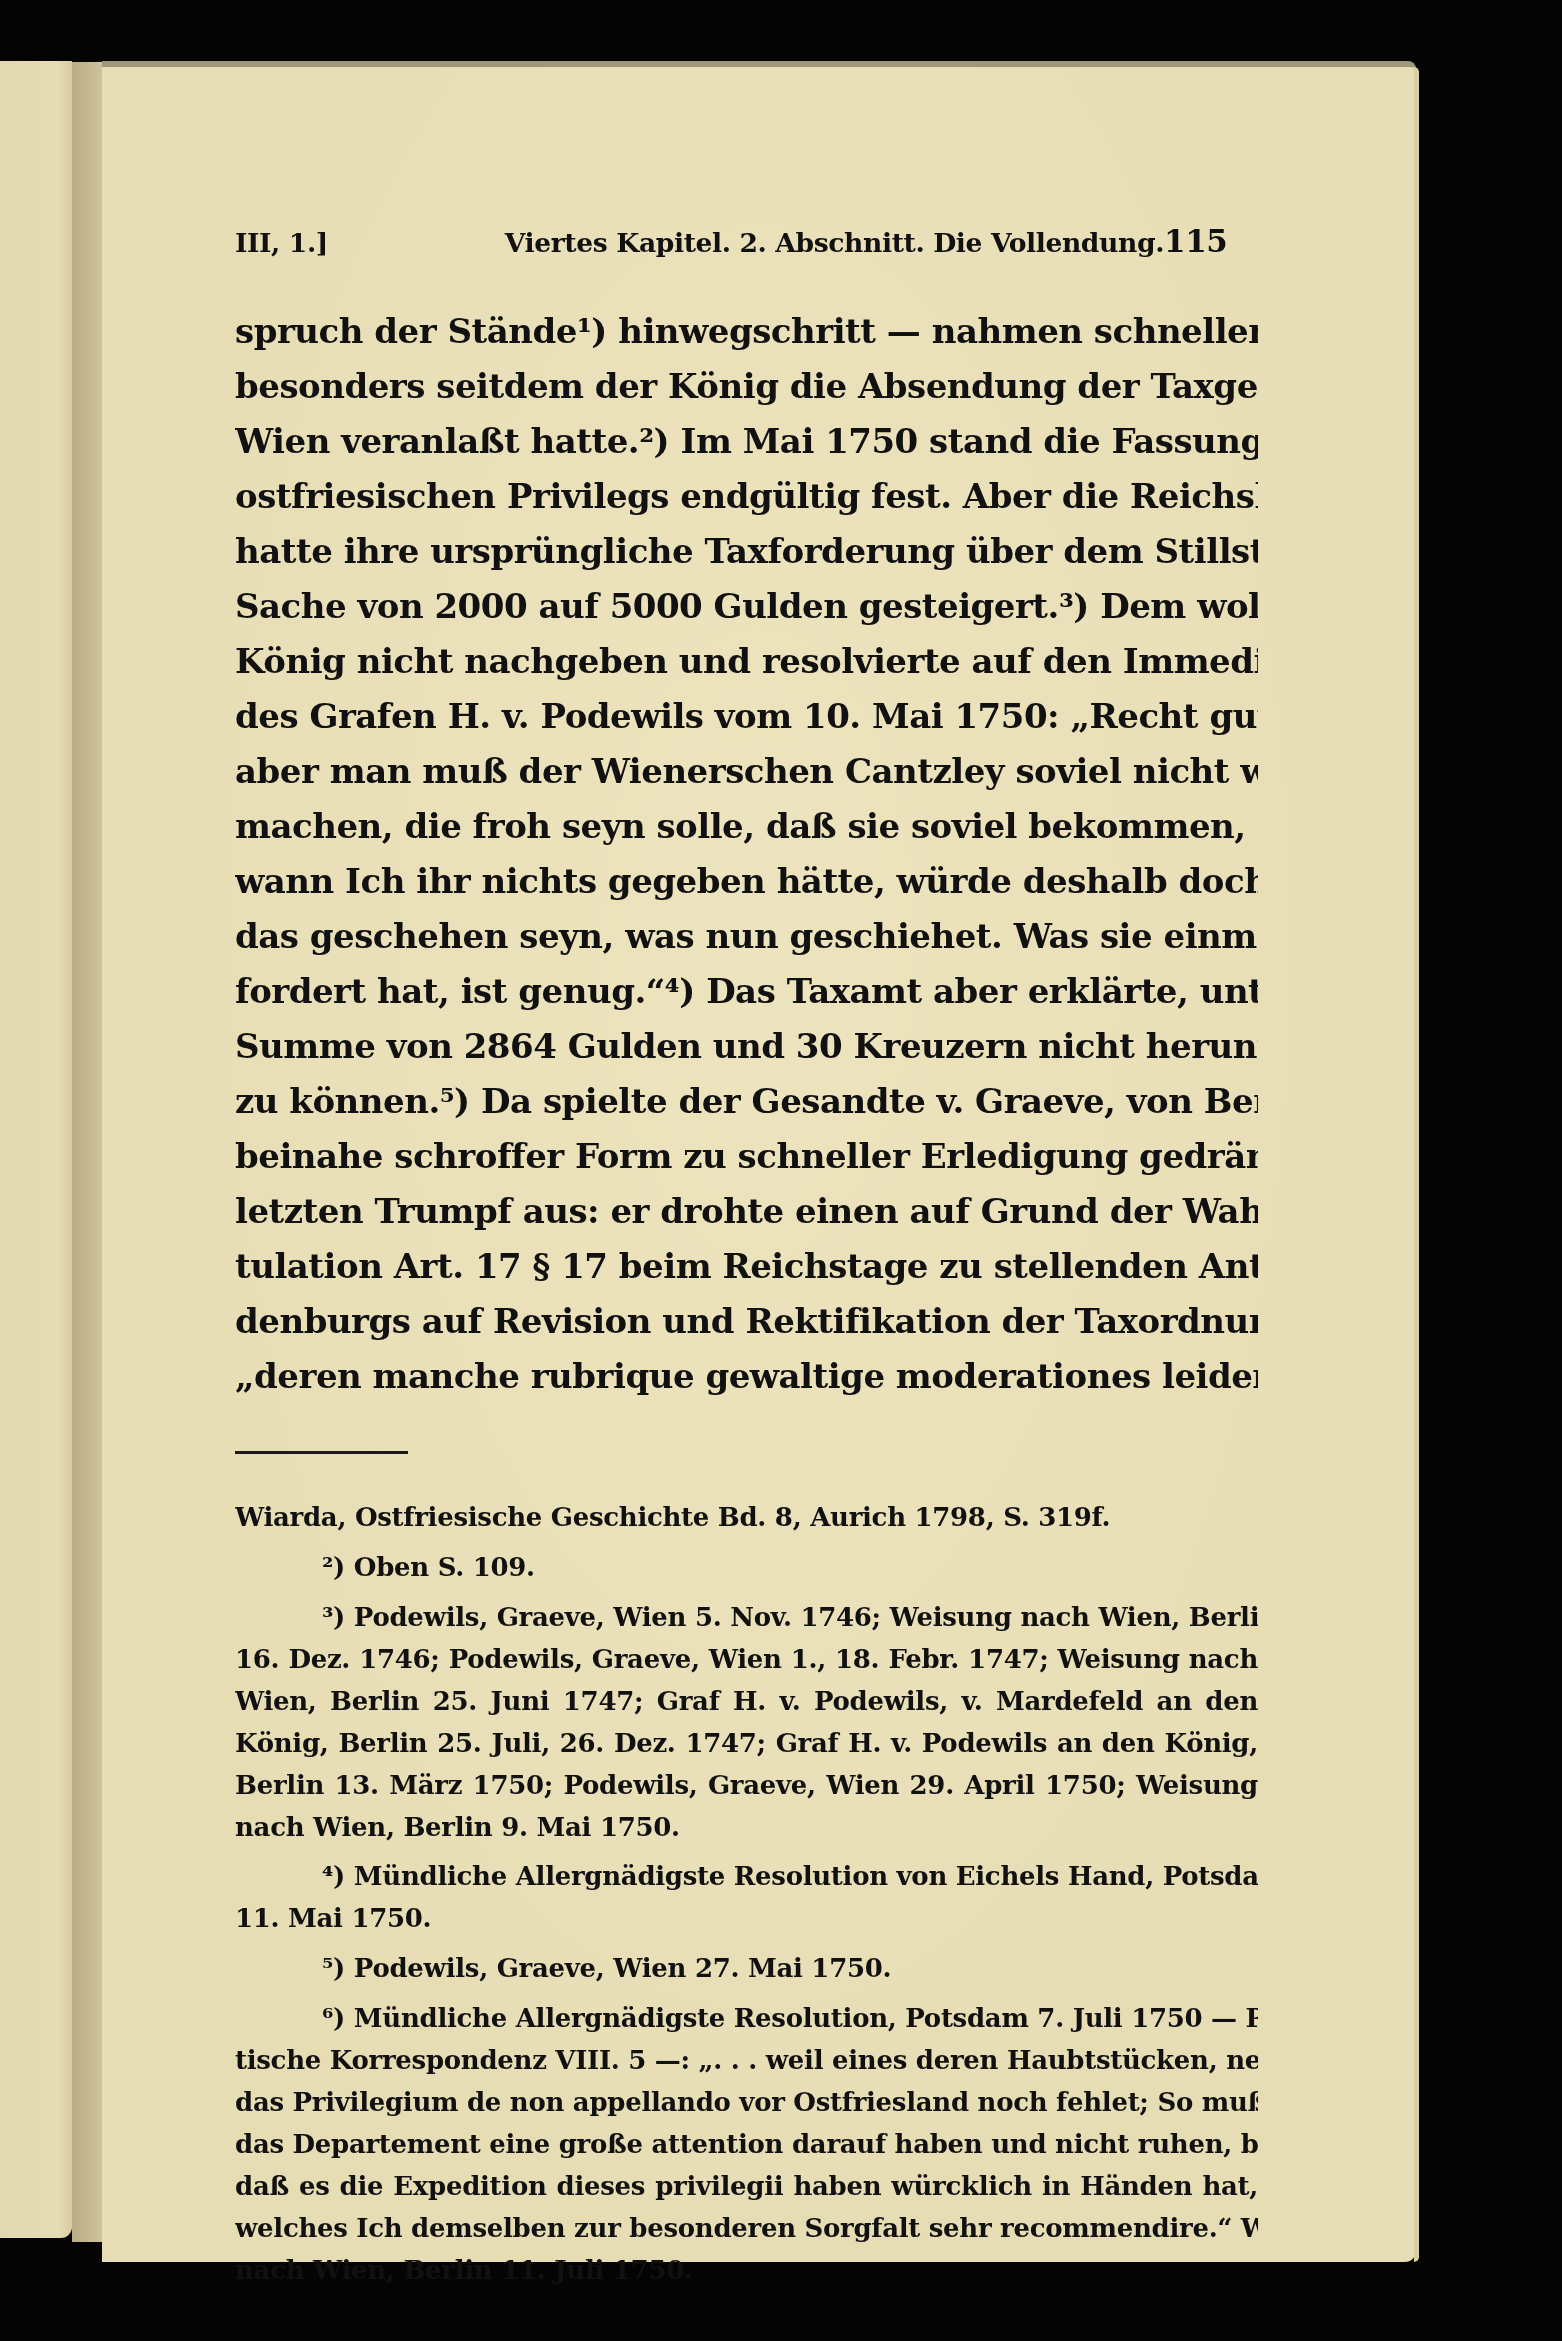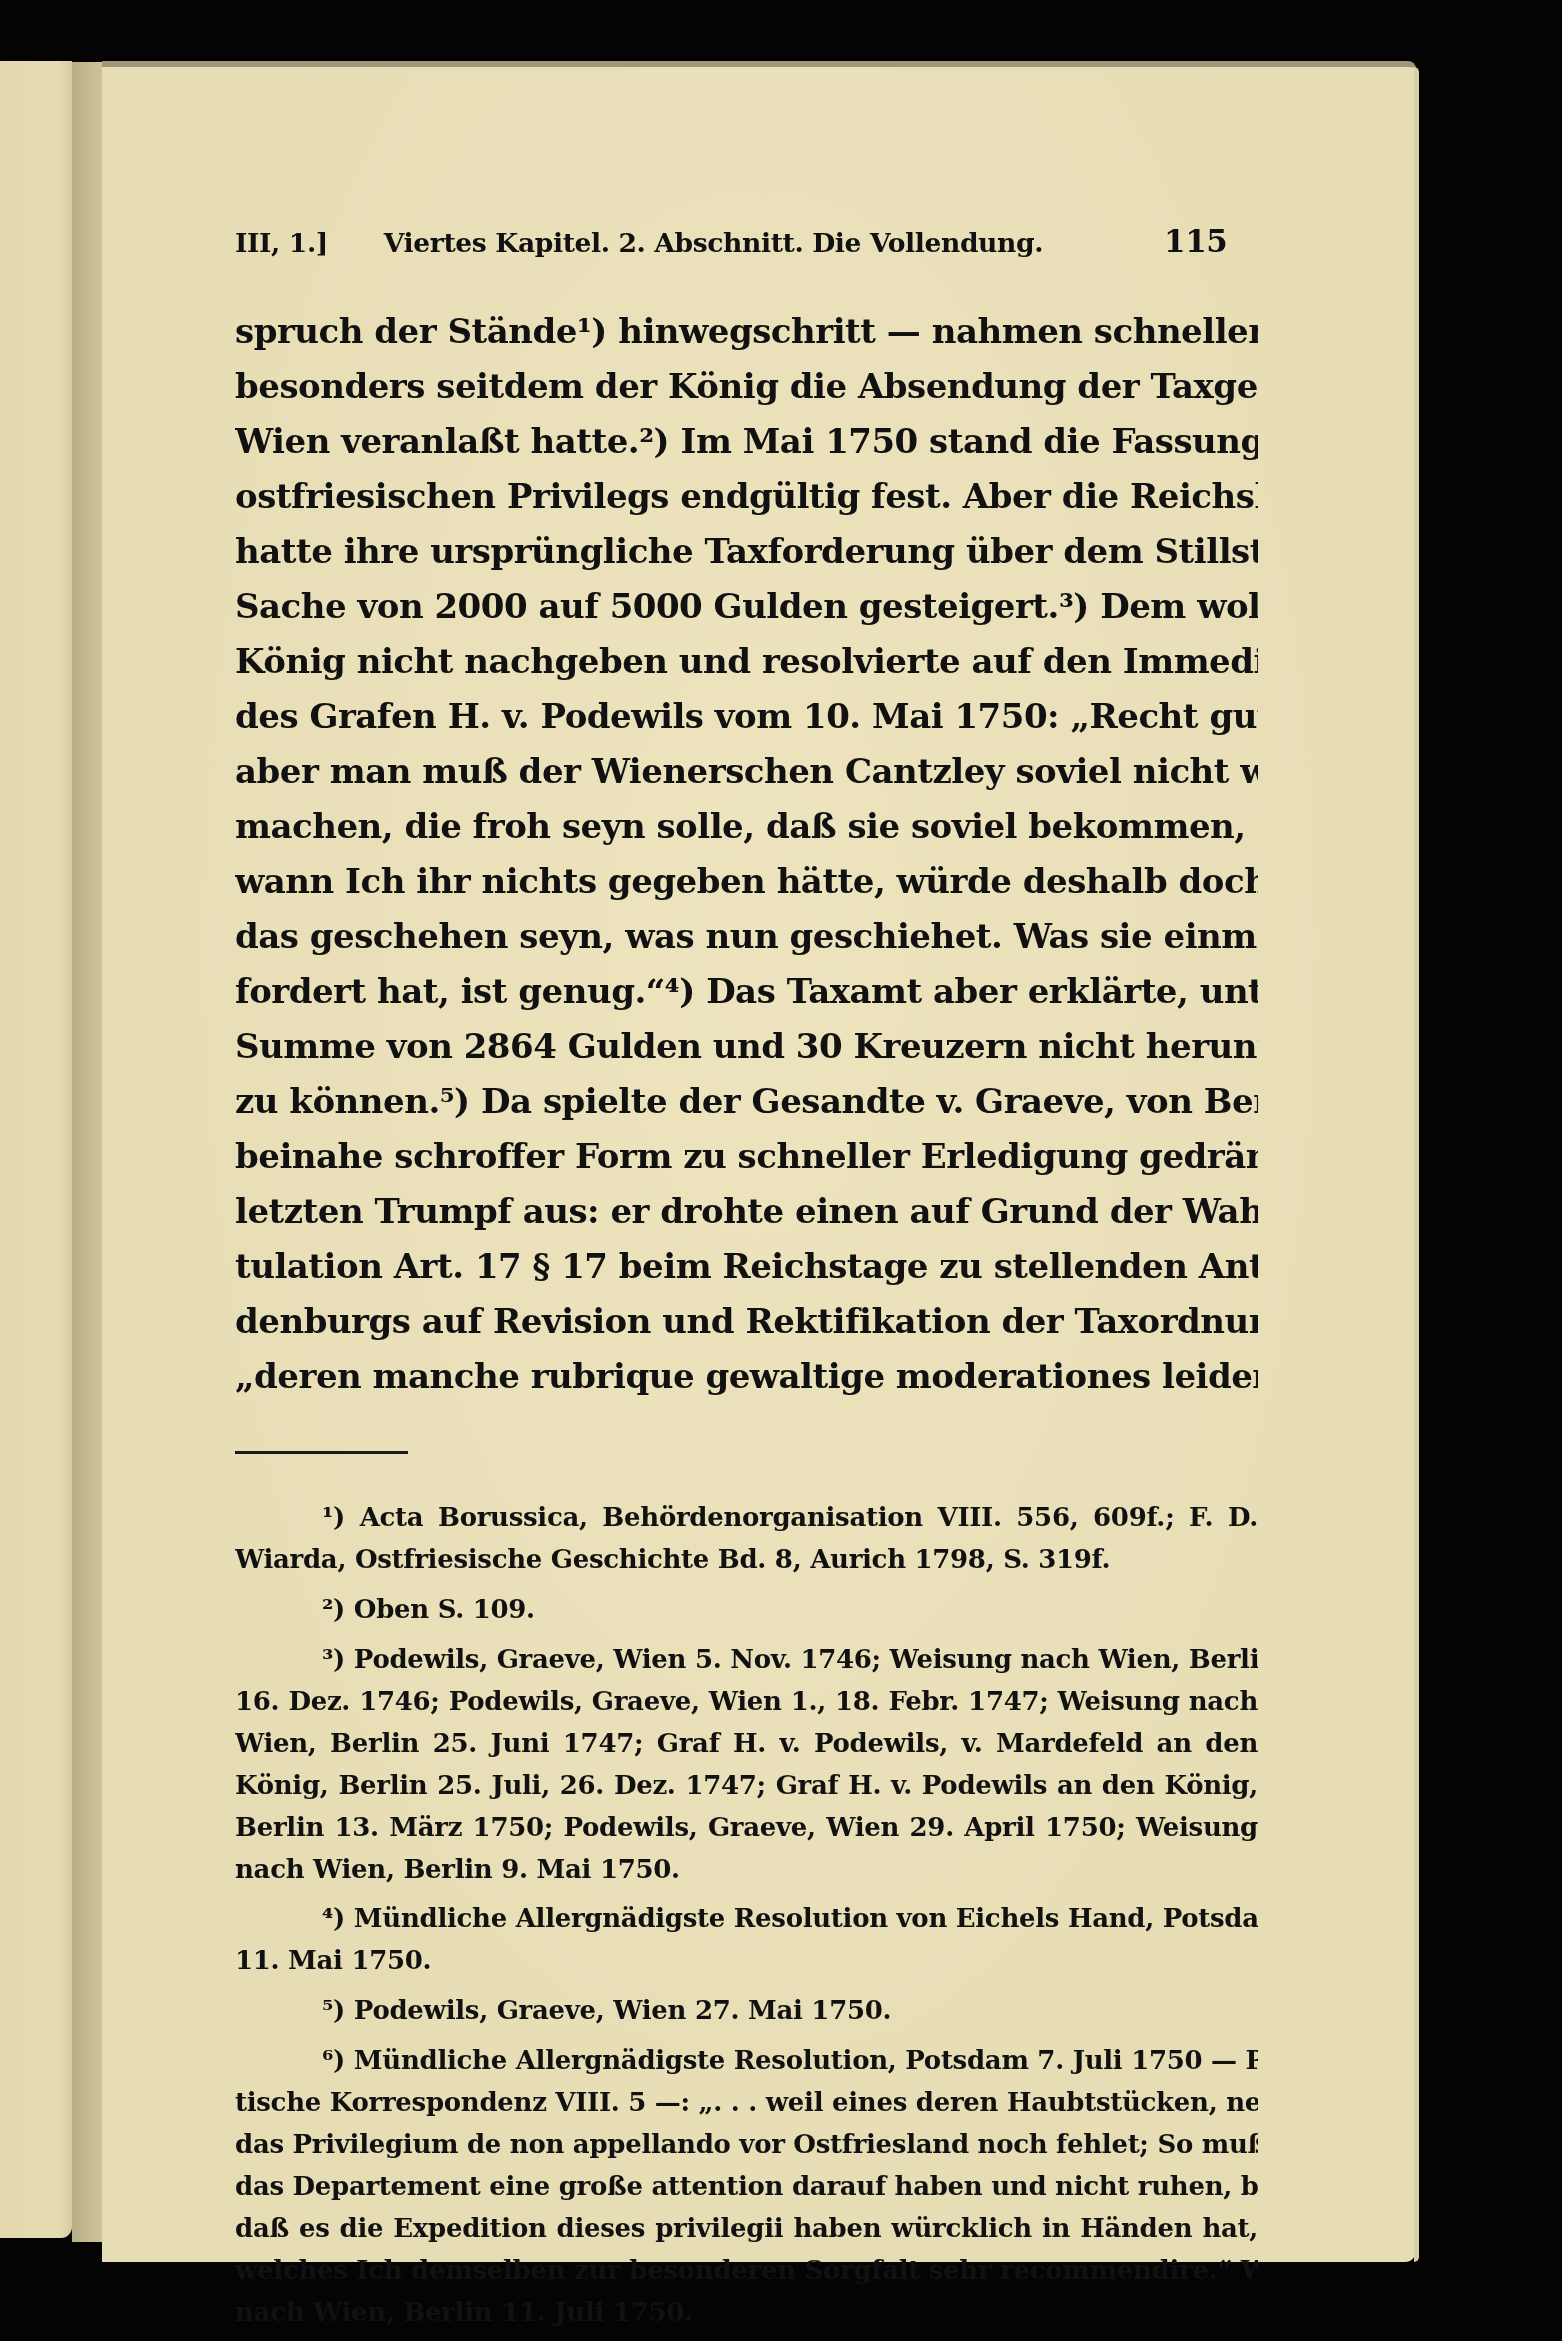--- a/index.html
+++ b/index.html
@@ -65,21 +65,21 @@
     .running-head {
       display: flex;
       align-items: baseline;
       justify-content: space-between;
       font-size: 26.6px;
       font-weight: bold;
       height: 44px;
       letter-spacing: -0.4px;
     }
     .running-head .head-section { width: 141px; }
-    .running-head .head-title { flex: 1; text-align: left; padding-left: 7.8px; }
+    .running-head .head-title { flex: 1; text-align: right; padding-left: 7.8px; }
     .running-head .head-page { width: 94px; font-size: 31px; }
     .body-text {
       margin-top: 37px;
       font-size: 34px;
       font-weight: bold;
       line-height: 55px;
       text-align: justify;
       letter-spacing: -0.5px;
     }
     .body-line {
@@ -157,21 +157,20 @@
         <span class="body-line">letzten Trumpf aus: er drohte einen auf Grund der Wahlkapi=</span>
         <span class="body-line">tulation Art. 17 § 17 beim Reichstage zu stellenden Antrag Bran=</span>
         <span class="body-line">denburgs auf Revision und Rektifikation der Taxordnung an,</span>
         <span class="body-line last">„deren manche rubrique gewaltige moderationes leiden dürfte“⁷),</span>
       </div>
 
       <div class="footnote-rule"></div>
 
       <div class="footnotes">
         <div class="footnote">
-          <span class="fn-line first">¹) Acta Borussica, Behördenorganisation VIII. 556, 609f.; F. D.</span>
           <span class="fn-line last">Wiarda, Ostfriesische Geschichte Bd. 8, Aurich 1798, S. 319f.</span>
         </div>
         <div class="footnote">
           <span class="fn-line first last">²) Oben S. 109.</span>
         </div>
         <div class="footnote">
           <span class="fn-line first">³) Podewils, Graeve, Wien 5. Nov. 1746; Weisung nach Wien, Berlin</span>
           <span class="fn-line">16. Dez. 1746; Podewils, Graeve, Wien 1., 18. Febr. 1747; Weisung nach</span>
           <span class="fn-line">Wien, Berlin 25. Juni 1747; Graf H. v. Podewils, v. Mardefeld an den</span>
           <span class="fn-line">König, Berlin 25. Juli, 26. Dez. 1747; Graf H. v. Podewils an den König,</span>

